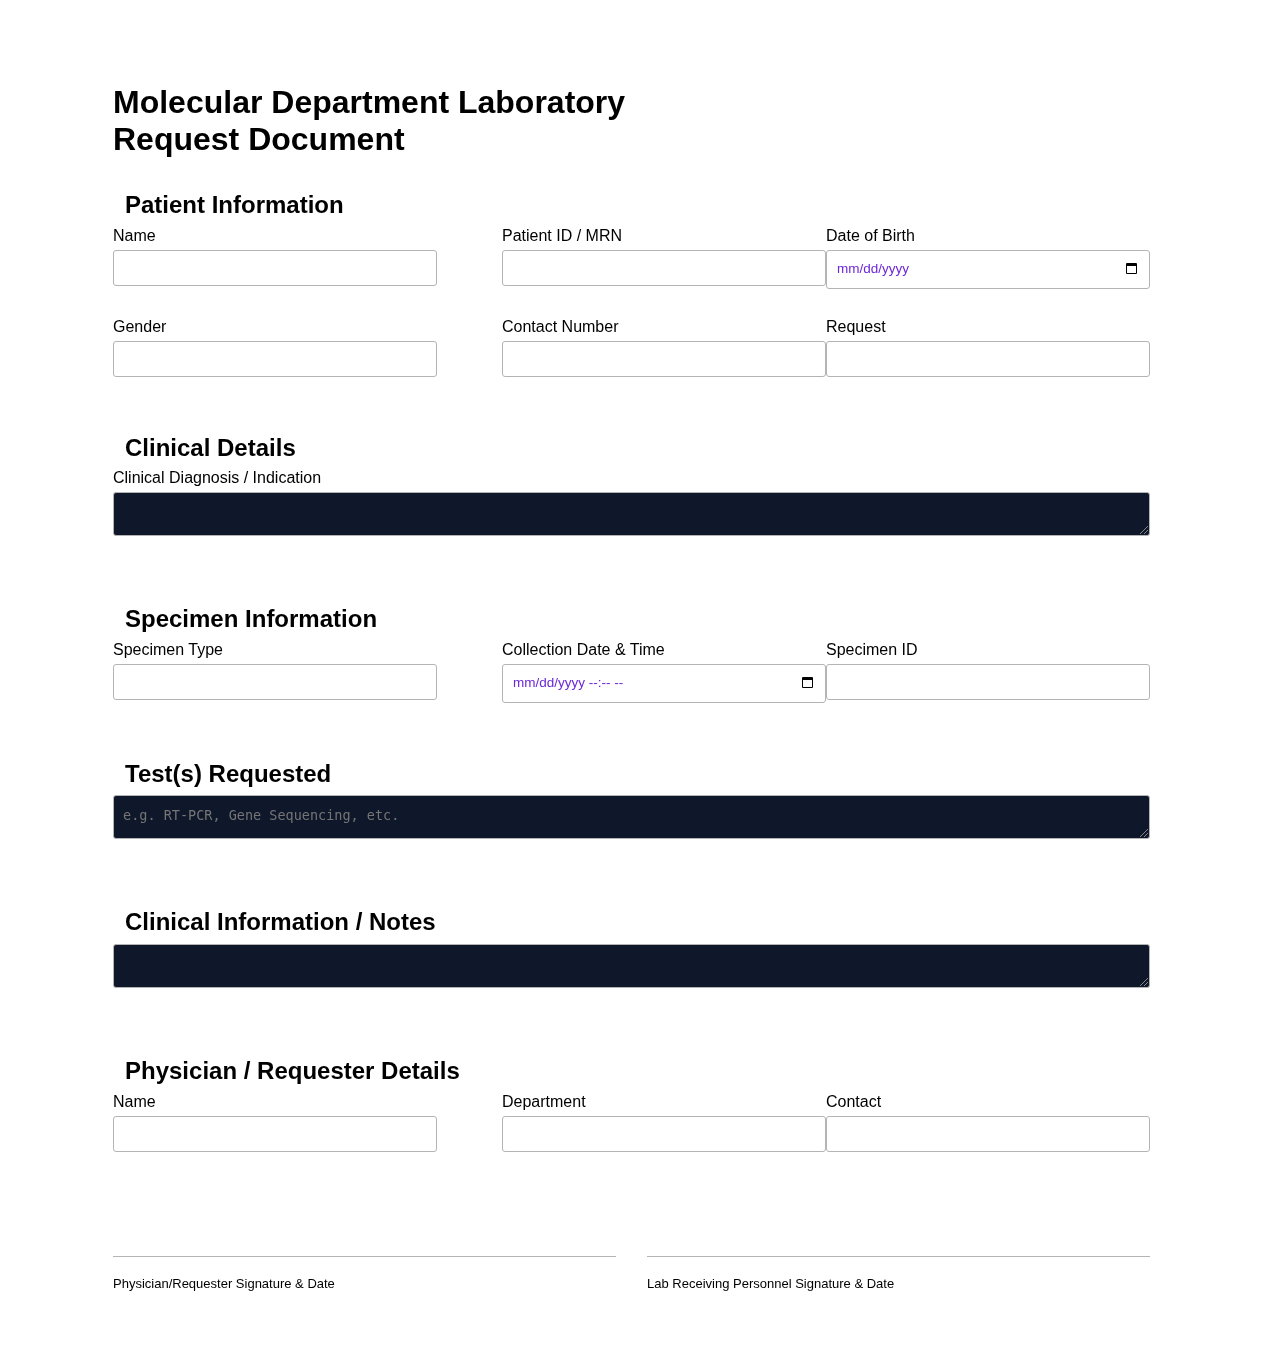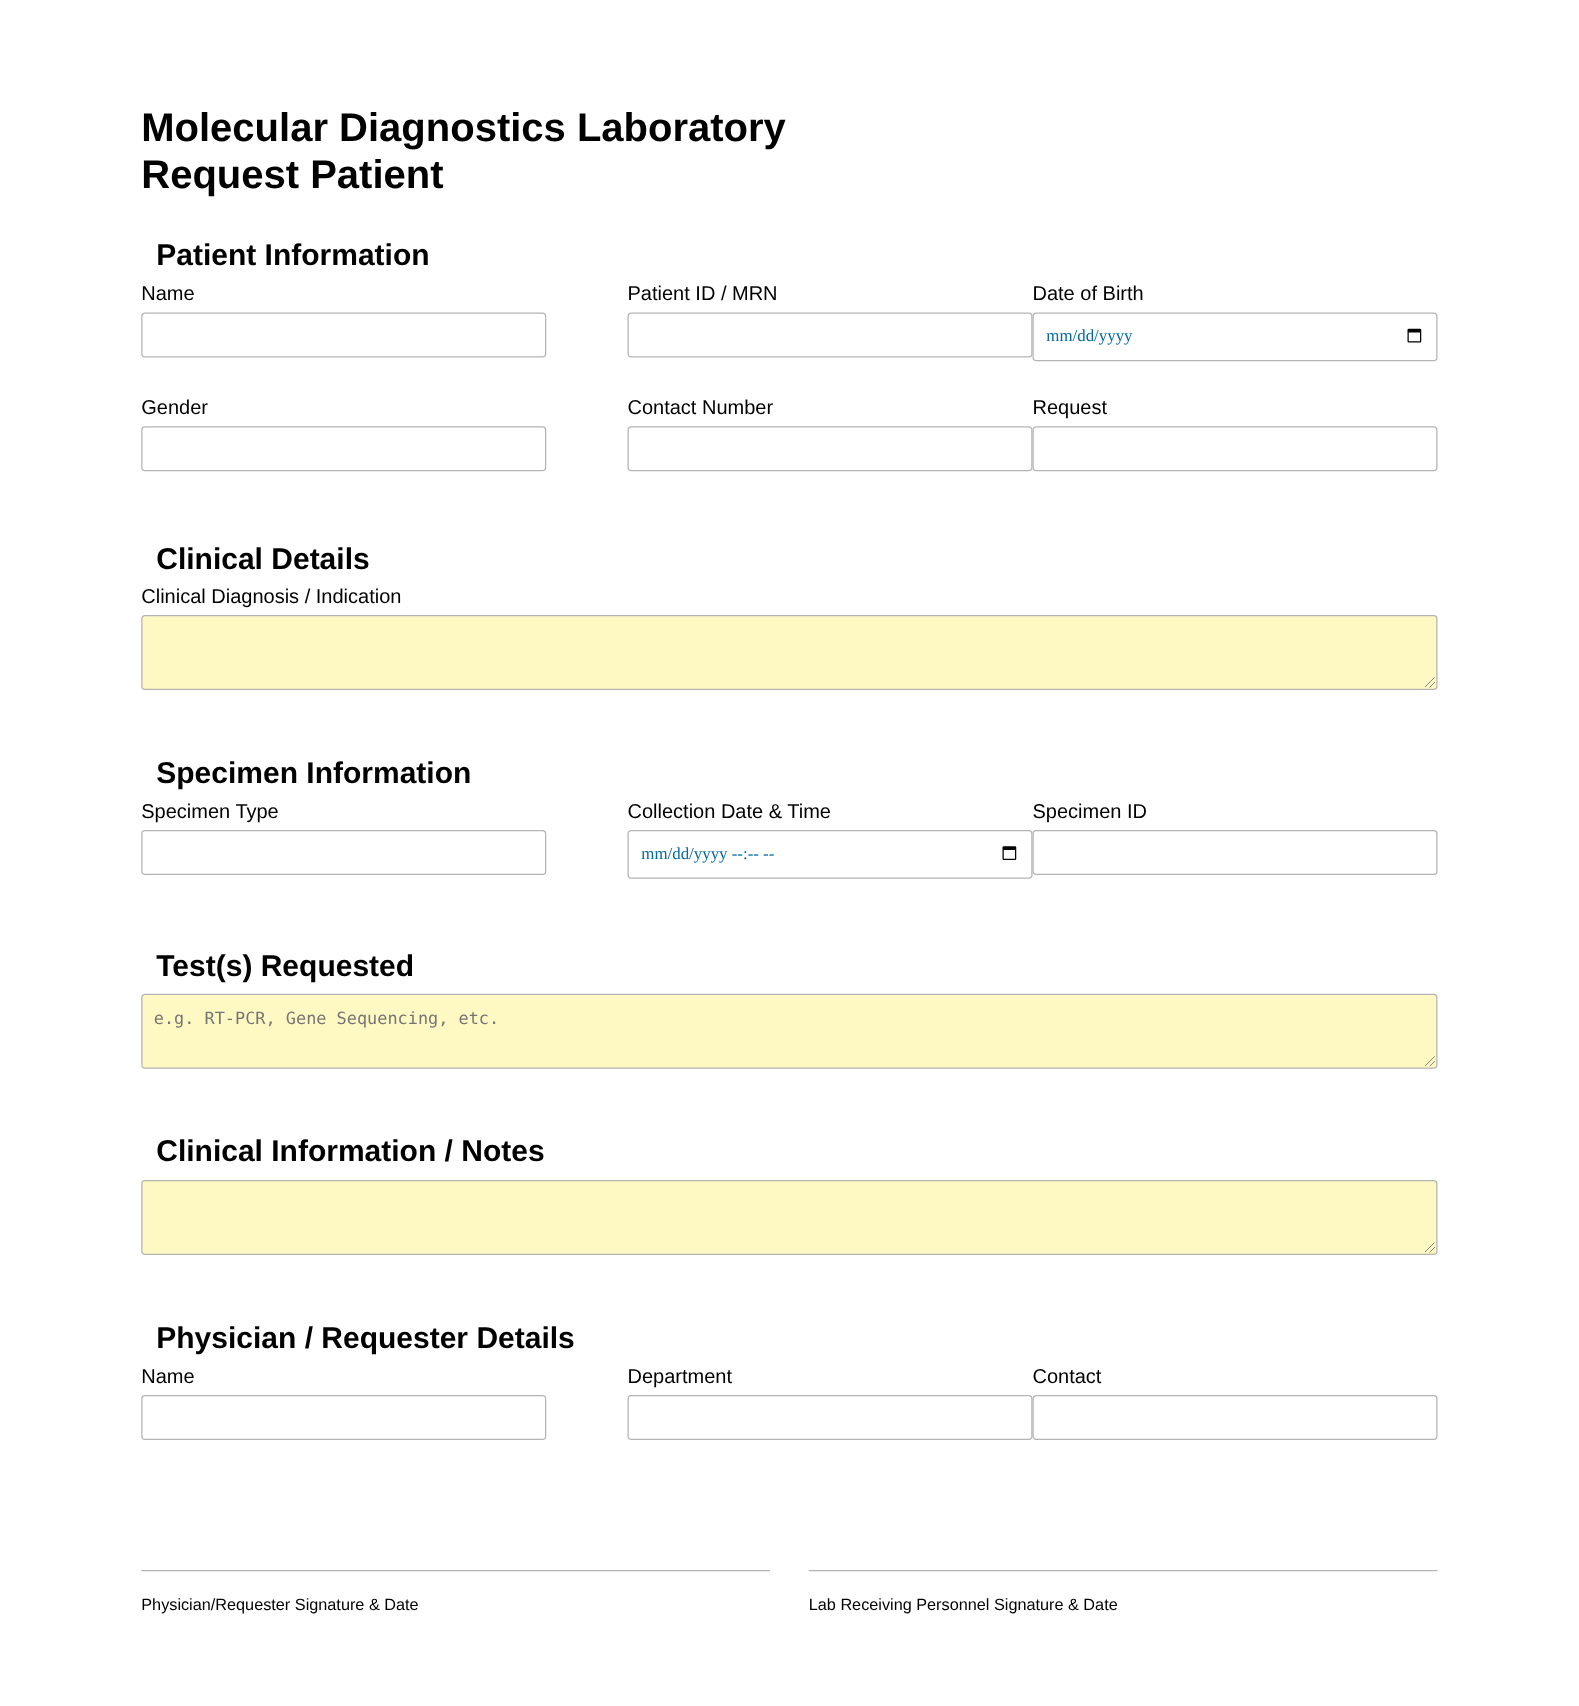--- a/index.html
+++ b/index.html
@@ -22,51 +22,51 @@
     position: absolute; font-size: 16px; line-height: 18px; white-space: nowrap;
   }
   .input {
     position: absolute; box-sizing: border-box;
     width: 324px; height: 36px;
     border: 1px solid #b4b4b4; border-radius: 3px; background: #fff;
   }
   .input.date { height: 39px; }
   .date-text {
     position: absolute; left: 10px; top: 10px;
-    font-family: Liberation Serif, serif; font-size: 13.5px; color: #0369a1;
+    font-family: Liberation Sans, sans-serif; font-size: 13.5px; color: #6d28d9;
     white-space: pre;
   }
   .cal {
     position: absolute; right: 12px; top: 12px;
     width: 11px; height: 11px; box-sizing: border-box;
     border: 1.5px solid #000; border-top-width: 3px; border-radius: 1px;
   }
   .textarea {
     position: absolute; box-sizing: border-box;
-    left: 0; width: 1037px; height: 60px;
-    border: 1px solid #b4b4b4; border-radius: 3px; background: #fef9c3;
+    left: 0; width: 1037px; height: 44px;
+    border: 1px solid #b4b4b4; border-radius: 3px; background: #0f172a;
   }
   .grip {
     position: absolute; right: 1px; bottom: 1px; width: 8px; height: 8px;
     background: linear-gradient(135deg, transparent 45%, #888 45%, #888 52%, transparent 52%, transparent 70%, #888 70%, #888 77%, transparent 77%);
   }
   .placeholder {
     position: absolute; left: 9px; top: 11px;
     font-family: "DejaVu Sans Mono", monospace; font-size: 13.5px; color: #757575;
     white-space: pre;
   }
   .sig-line { position: absolute; top: 1256px; width: 503px; border-top: 1px solid #b4b4b4; }
   .sig-label { position: absolute; top: 1275px; font-size: 13px; line-height: 18px; white-space: nowrap; }
   .c1 { left: 0; } .c2 { left: 356px; margin-left: 33px; } .c3 { left: 713px; }
 </style>
 </head>
 <body>
 
 <div class="page">
-  <h1>Molecular Diagnostics Laboratory Request Patient</h1>
+  <h1>Molecular Department Laboratory Request Document</h1>
 
   <h2 style="top:179px">Patient Information</h2>
 
   <span class="label c1" style="top:227px">Name</span>
   <div class="input c1" style="top:250px"></div>
 
   <span class="label c2" style="top:227px">Patient ID / MRN</span>
   <div class="input c2" style="top:250px"></div>
 
   <span class="label c3" style="top:227px">Date of Birth</span>

